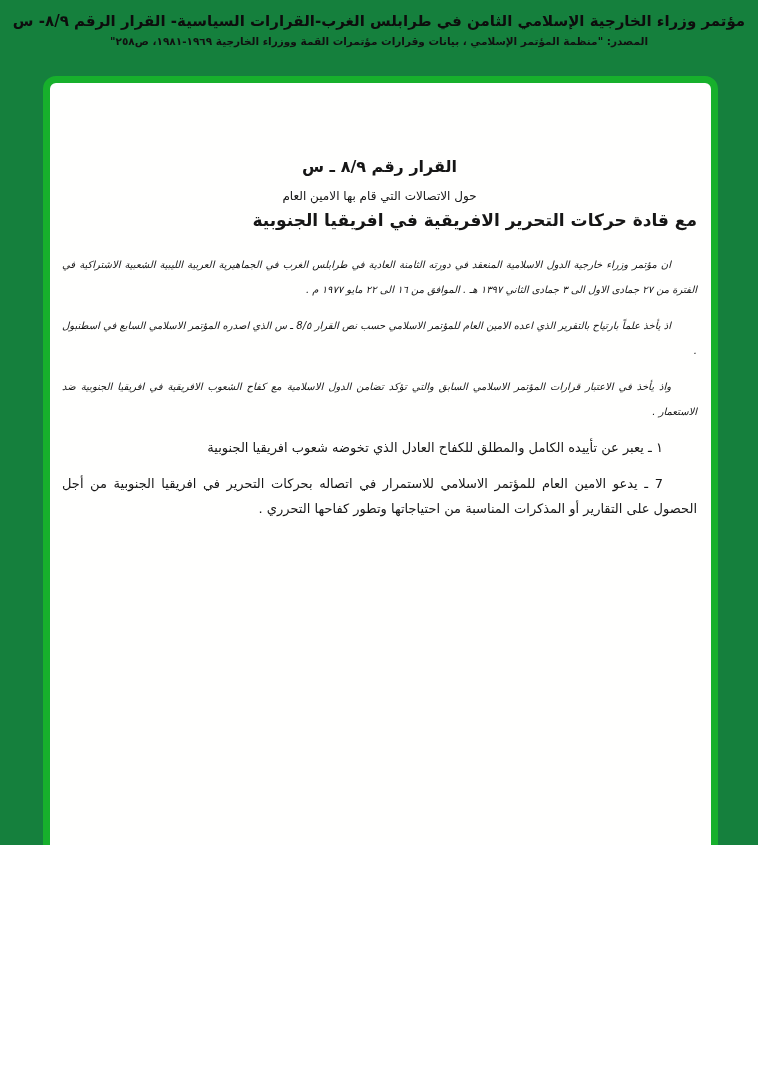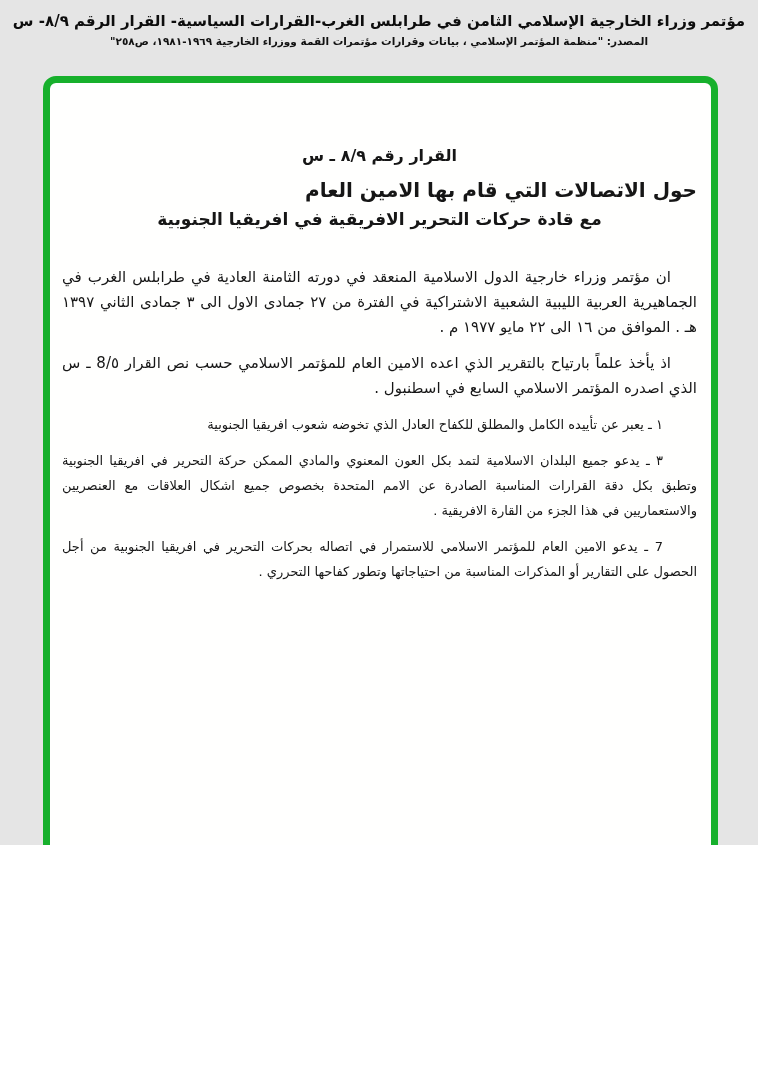--- a/index.html
+++ b/index.html
@@ -4,21 +4,21 @@
 <style>
   html, body {
     margin: 0;
     padding: 0;
     background: #ffffff;
   }
   #page {
     position: relative;
     width: 758px;
     height: 845px;
-    background: #e5e5e5;
+    background: #15803d;
     font-family: "DejaVu Sans", sans-serif;
     color: #161616;
     overflow: hidden;
   }
   
   .src-header {
     position: absolute;
     top: 12px;
     left: 0;
     right: 0;
@@ -46,49 +46,51 @@
     height: 967px;
     box-sizing: border-box;
     border: 7px solid #17b02c;
     border-radius: 13px;
     background: #fffffe;
   }
   
   .doc-content {
     position: absolute;
     left: 50px;
-    top: 72px;
+    top: 83px;
     width: 661px;
     box-sizing: border-box;
     padding: 74px 14px 0 12px;
     direction: rtl;
   }
   .decision-number {
     text-align: center;
     font-size: 16px;
     font-weight: bold;
     margin: 0 0 13px 0;
   }
   .doc-title {
-    font-size: 20px;
-    font-weight: bold;
+    text-align: center;
+    font-size: 12px;
+    font-weight: normal;
     margin: 0 0 7px 0;
   }
   .doc-subtitle {
-    text-align: center;
+    text-align: right;
     font-size: 17px;
     font-weight: bold;
-    margin: 0 0 36px 0;
+    margin: 0 0 22px 0;
   }
   .para {
-    font-size: 15px;
+    font-size: 10px;
     line-height: 25px;
     text-align: justify;
     text-indent: 26px;
     margin: 0 0 11px 0;
+    font-style: italic;
   }
   .item {
     font-size: 13px;
     line-height: 25px;
     text-align: justify;
     text-indent: 34px;
     margin: 0 0 11px 0;
   }
   .divider-line {
     position: absolute;
@@ -111,21 +113,21 @@
 
   <div class="doc-frame"></div>
 
   <div class="doc-content">
     <div class="decision-number">القرار رقم ٨/٩ ـ س</div>
     <div class="doc-title">حول الاتصالات التي قام بها الامين العام</div>
     <div class="doc-subtitle">مع قادة حركات التحرير الافريقية في افريقيا الجنوبية</div>
 
     <p class="para">ان مؤتمر وزراء خارجية الدول الاسلامية المنعقد في دورته الثامنة العادية في طرابلس الغرب في الجماهيرية العربية الليبية الشعبية الاشتراكية في الفترة من ٢٧ جمادى الاول الى ٣ جمادى الثاني ١٣٩٧ هـ . الموافق من ١٦ الى ٢٢ مايو ١٩٧٧ م .</p>
     <p class="para">اذ يأخذ علماً بارتياح بالتقرير الذي اعده الامين العام للمؤتمر الاسلامي حسب نص القرار 8/٥ ـ س الذي اصدره المؤتمر الاسلامي السابع في اسطنبول .</p>
+    <p class="para">واذ يأخذ في الاعتبار قرارات المؤتمر الاسلامي السابق والتي تؤكد تضامن الدول الاسلامية مع كفاح الشعوب الافريقية في افريقيا الجنوبية ضد الاستعمار .</p>
 
     <p class="item">١ ـ يعبر عن تأييده الكامل والمطلق للكفاح العادل الذي تخوضه شعوب افريقيا الجنوبية</p>
-    <p class="item">٣ ـ يدعو جميع البلدان الاسلامية لتمد بكل العون المعنوي والمادي الممكن حركة التحرير في افريقيا الجنوبية وتطبق بكل دقة القرارات المناسبة الصادرة عن الامم المتحدة بخصوص جميع اشكال العلاقات مع العنصريين والاستعماريين في هذا الجزء من القارة الافريقية .</p>
     <p class="item">7 ـ يدعو الامين العام للمؤتمر الاسلامي للاستمرار في اتصاله بحركات التحرير في افريقيا الجنوبية من أجل الحصول على التقارير أو المذكرات المناسبة من احتياجاتها وتطور كفاحها التحرري .</p>
   </div>
 
   <div class="divider-line"></div>
 
 </div>
 
 </body></html>

